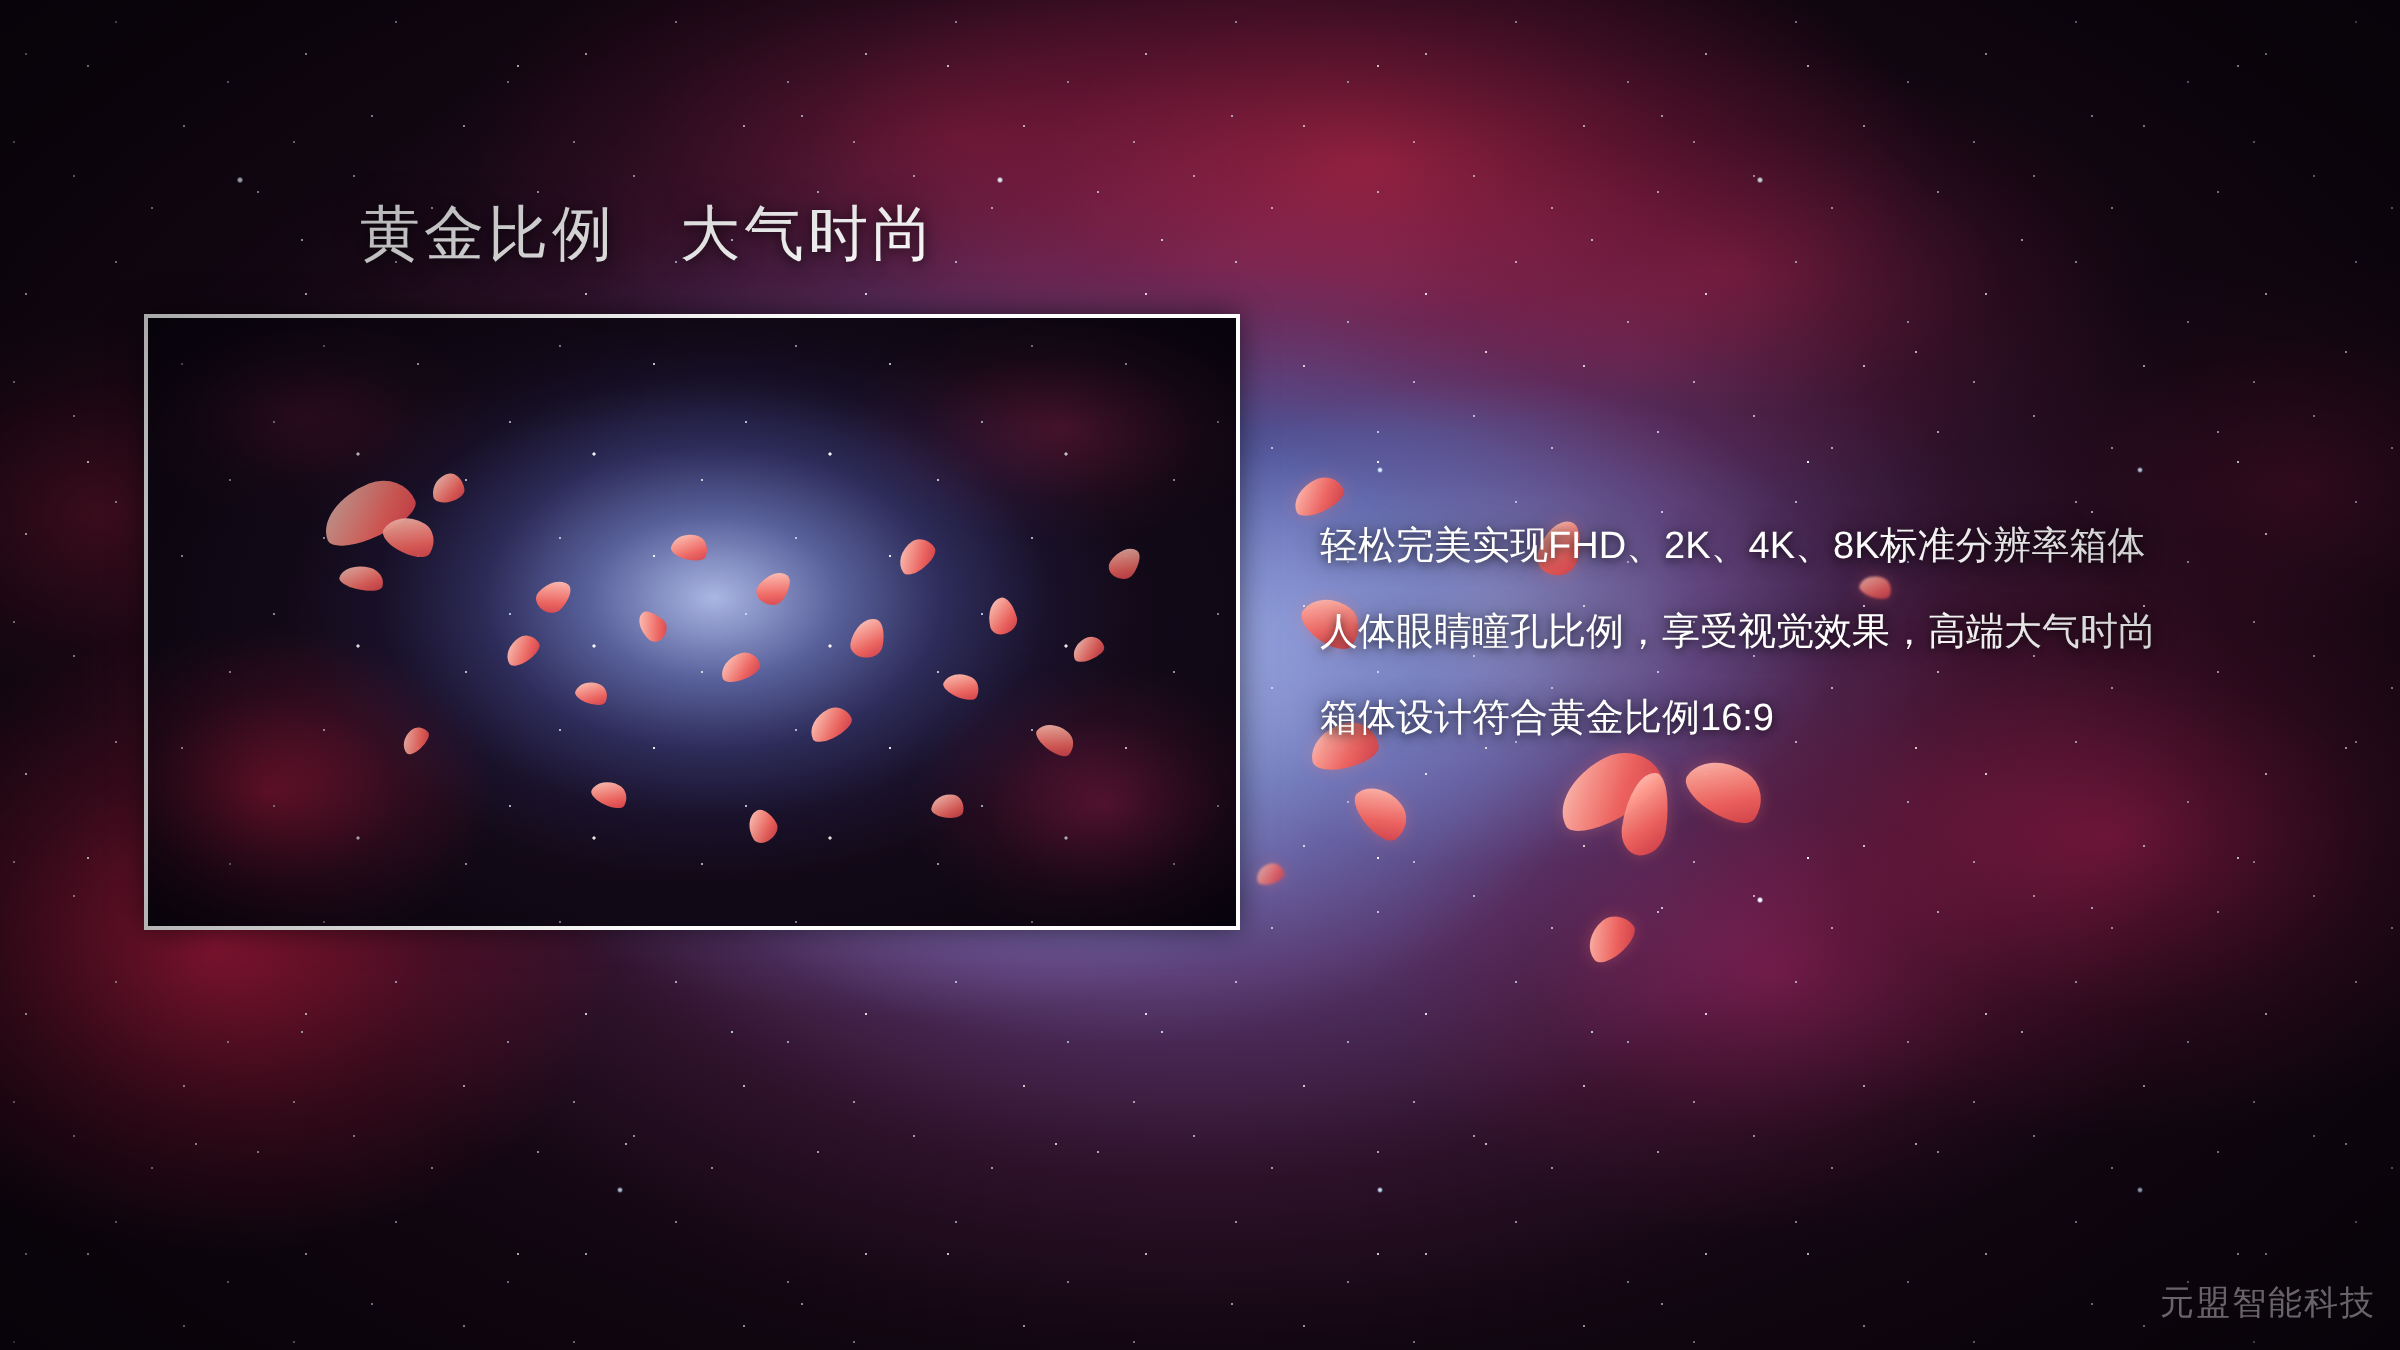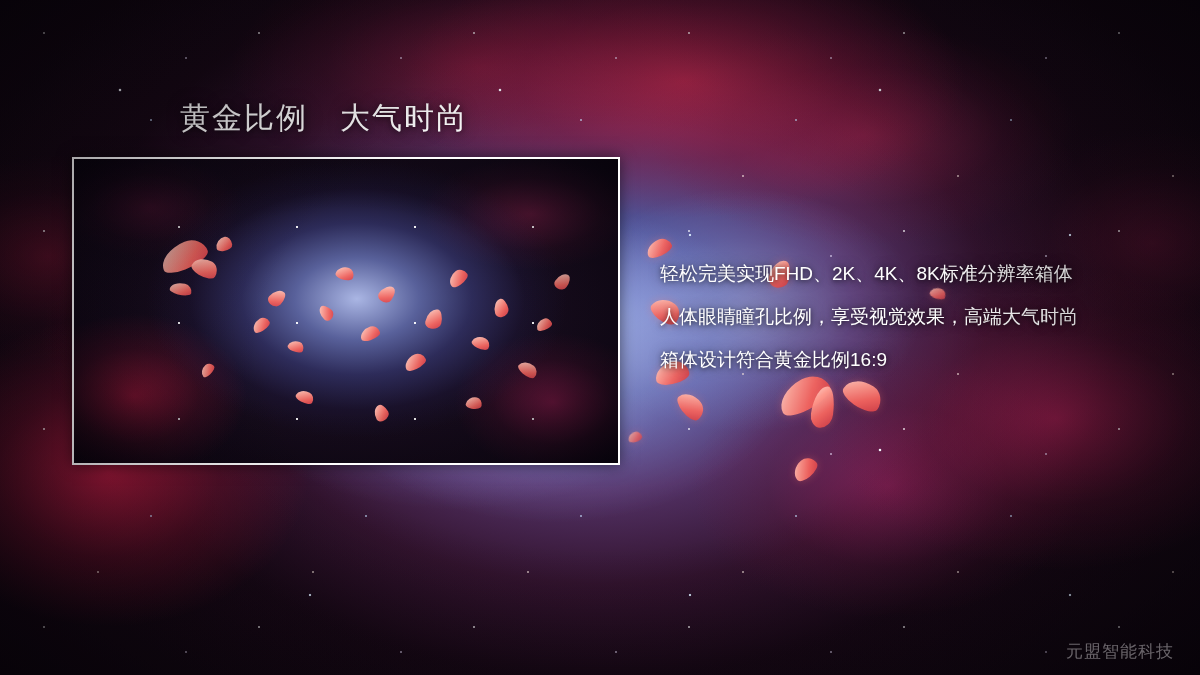--- a/index.html
+++ b/index.html
@@ -149,21 +149,21 @@
   #body-text {
     position:absolute; left:660px; top:252px; width:520px;
     color:#ffffff; font-size:19px; line-height:43px;
     white-space:nowrap;
     text-shadow:0 1px 5px rgba(0,0,0,0.70), 0 0 14px rgba(0,0,0,0.45);
   }
   #body-text .line { display:block; }
 
   
   #watermark {
-    position:absolute; right:26px; bottom:12px;
+    position:absolute; right:12px; bottom:12px;
     color:rgba(200,196,200,0.50);
     font-size:17px; letter-spacing:1px;
   }
 </style>
 </head>
 <body>
 
 <div id="slide">
 
   <div class="bg-layer" id="bg-base"></div>

